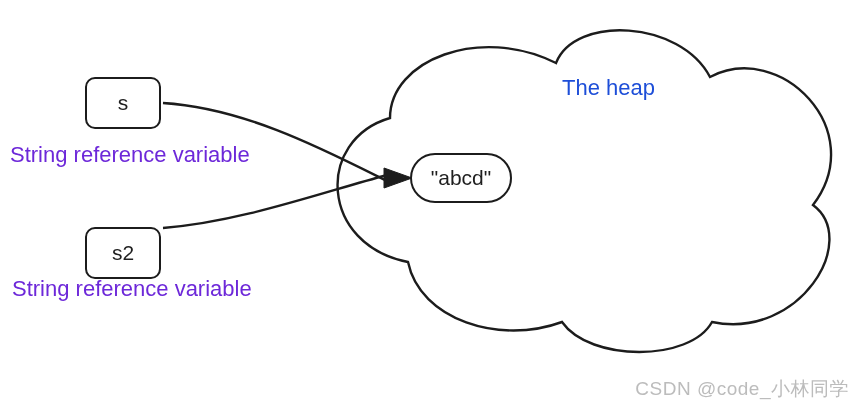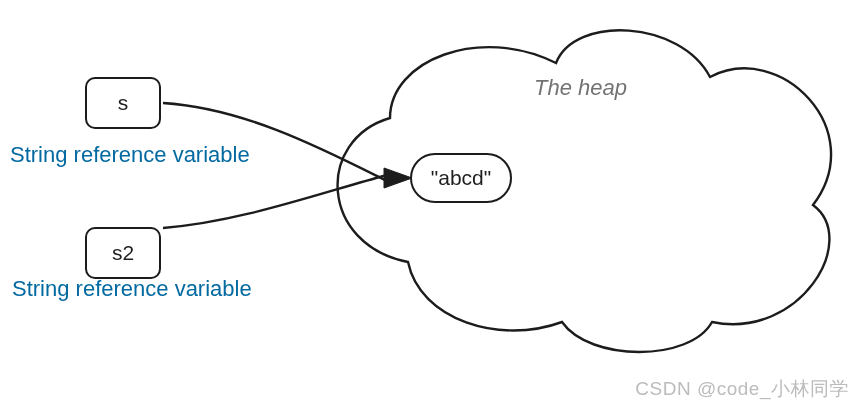--- a/index.html
+++ b/index.html
@@ -48,33 +48,32 @@
     justify-content: center;
     font-size: 21px;
     color: #1f1f1f;
     box-sizing: border-box;
   }
   .s-box  { left: 85px; top: 77px; }
   .s2-box { left: 85px; top: 203px; margin-top: 24px; }
   .caption {
     position: absolute;
     font-size: 22px;
-    color: #0369a1;
+    color: #6d28d9;
     white-space: nowrap;
   }
   .caption-s  { left: 10px; top: 142px; }
   .caption-s2 { left: 12px; top: 276px; }
   .heap-title {
     position: absolute;
-    left: 534px;
+    left: 562px;
     top: 75px;
     font-size: 22px;
-    color: #737373;
+    color: #1d4ed8;
     white-space: nowrap;
-    font-style: italic;
   }
   .object-pill {
     position: absolute;
     left: 410px;
     top: 153px;
     width: 102px;
     height: 50px;
     border: 2.5px solid #1c1c1c;
     border-radius: 25px;
     background: #ffffff;

